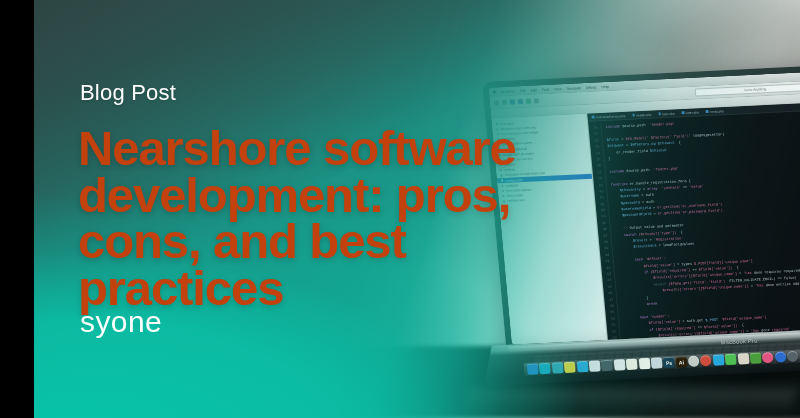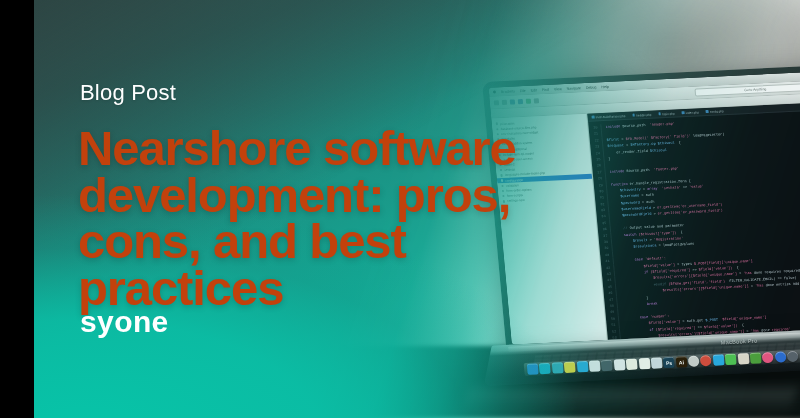--- a/index.html
+++ b/index.html
@@ -221,21 +221,21 @@
     text-shadow:0 1px 3px rgba(0,0,0,.14);
   }
   .headline {
     position:absolute; left:44px; top:125px; width:520px;
     font-size:49px; font-weight:bold; color:#c2410c;
     line-height:.95; letter-spacing:-1.1px;
     text-shadow:0 2px 6px rgba(0,0,0,.18);
   }
   .brand {
     position:absolute; left:46px; top:307px;
-    font-size:30px; font-weight:700; color:#ffffff;
+    font-size:30px; font-weight:400; color:#ffffff;
     letter-spacing:.4px; line-height:1;
   }
 </style>
 </head>
 <body>
 
 <div id="canvas">
 
   <div class="photo">
     <div class="wall"></div>

